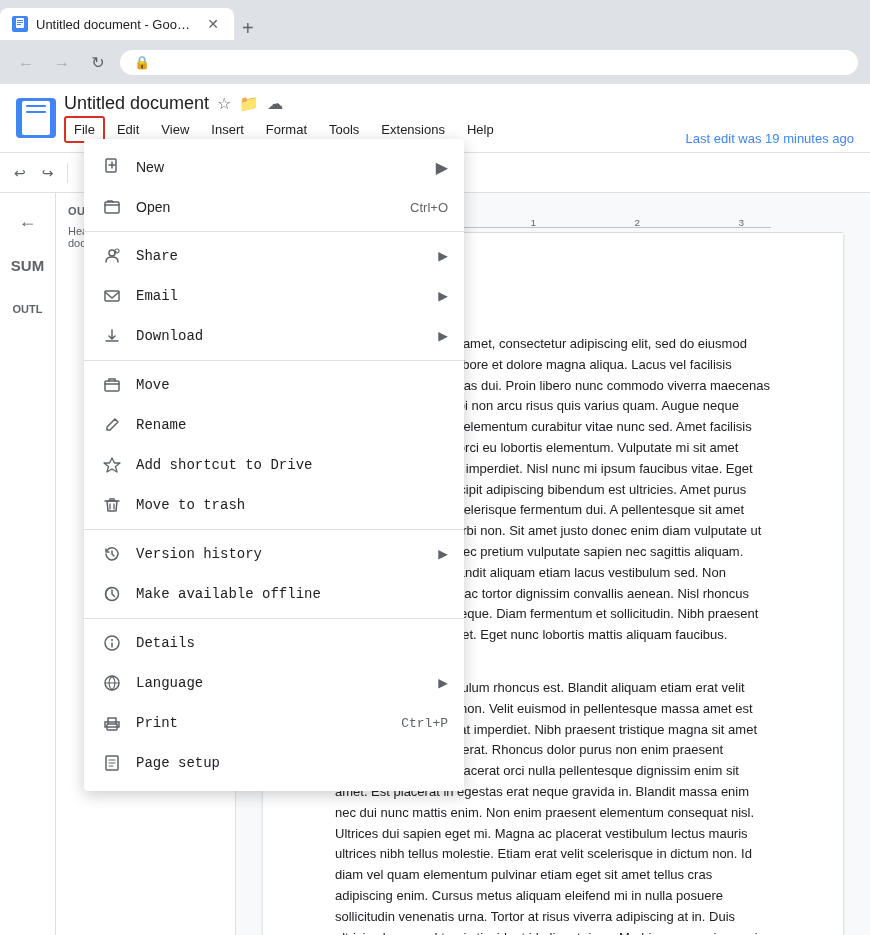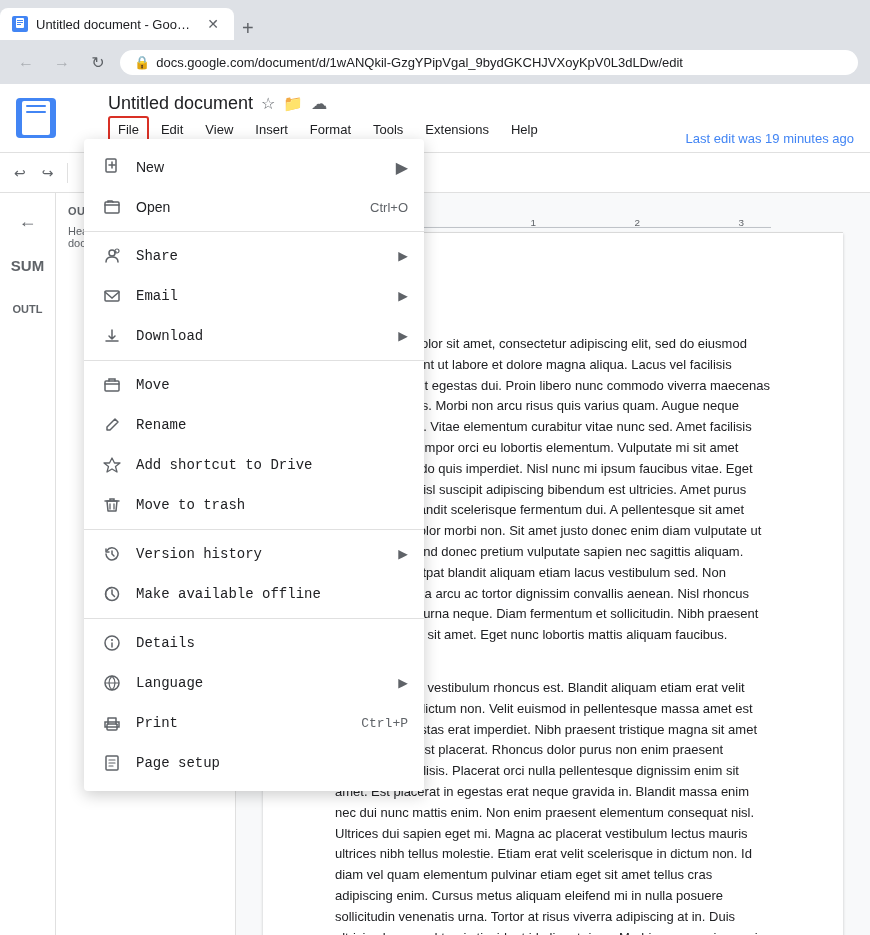--- a/index.html
+++ b/index.html
@@ -18,21 +18,21 @@
     .url-lock { color: #5f6368; font-size: 13px; }
     .url-text { color: #202124; font-size: 13px; }
 
     
     .app-shell { background: #fff; display: flex; flex-direction: column; height: calc(935px - 84px); }
     .toolbar { display: flex; align-items: center; padding: 6px 16px; border-bottom: 1px solid #e0e0e0; gap: 8px; min-height: 56px; }
     .doc-icon { width: 40px; height: 40px; background: #4285f4; border-radius: 4px; display: flex; align-items: center; justify-content: center; }
     .doc-icon-inner { width: 28px; height: 34px; background: #fff; border-radius: 2px; position: relative; }
     .doc-icon-inner::before { content: ''; position: absolute; top: 4px; left: 4px; right: 4px; height: 2px; background: #4285f4; border-radius: 1px; }
     .doc-icon-inner::after { content: ''; position: absolute; top: 10px; left: 4px; right: 4px; height: 2px; background: #4285f4; border-radius: 1px; }
-    .doc-info { flex: 1; margin-left: 44px; }
+    .doc-info { flex: 1; }
     .doc-title-row { display: flex; align-items: center; gap: 8px; }
     .doc-title { font-size: 18px; color: #202124; }
     .doc-star { color: #5f6368; font-size: 16px; cursor: pointer; }
     .doc-cloud { color: #5f6368; font-size: 16px; }
     .menu-bar { display: flex; gap: 2px; margin-top: 2px; }
     .menu-item { padding: 4px 8px; font-size: 13px; color: #202124; cursor: pointer; border-radius: 3px; border: 2px solid transparent; }
     .menu-item.active { border: 2px solid #d93025; }
     .last-edit { font-size: 13px; color: #4285f4; margin-left: auto; margin-top: 41px; }
 
     .format-bar { display: flex; align-items: center; padding: 4px 8px; border-bottom: 1px solid #e0e0e0; gap: 4px; min-height: 40px; }
@@ -58,21 +58,21 @@
     .outline-title { font-size: 11px; font-weight: 600; color: #5f6368; text-transform: uppercase; letter-spacing: 0.5px; margin-bottom: 8px; }
     .outline-note { color: #5f6368; font-size: 11px; margin-top: 8px; }
 
     
     .doc-area { flex: 1; background: #f8f9fa; overflow-y: auto; display: flex; justify-content: center; padding: 20px 0; position: relative; }
     .doc-page { background: #fff; width: 580px; min-height: 800px; padding: 72px 72px; box-shadow: 0 1px 3px rgba(0,0,0,0.2); position: relative; }
     .ruler { height: 20px; background: #f8f9fa; border-bottom: 1px solid #e0e0e0; display: flex; align-items: center; padding: 0 72px; position: sticky; top: 0; width: 100%; }
 
     .doc-heading { font-weight: bold; font-size: 15px; margin-bottom: 12px; }
     .doc-body { font-size: 13px; line-height: 1.6; color: #202124; }
-    .dropdown-menu { position: absolute; top: 139px; left: 84px; background: #fff; border-radius: 4px; box-shadow: 0 4px 16px rgba(0,0,0,0.2); width: 340px; z-index: 200; padding: 4px 0; }
+    .dropdown-menu { position: absolute; top: 139px; left: 84px; background: #fff; border-radius: 4px; box-shadow: 0 4px 16px rgba(0,0,0,0.2); width: 380px; z-index: 200; padding: 4px 0; }
     .menu-section { padding: 4px 0; }
     .menu-section + .menu-section { border-top: 1px solid #e0e0e0; font-family: Liberation Mono, monospace; }
     .menu-row { display: flex; align-items: center; padding: 8px 16px; cursor: pointer; font-size: 14px; color: #202124; position: relative; }
     .menu-row-icon { width: 24px; height: 24px; display: flex; align-items: center; justify-content: center; margin-right: 12px; color: #5f6368; font-size: 16px; flex-shrink: 0; }
     .menu-row-label { flex: 1; }
     .menu-row-shortcut { color: #5f6368; font-size: 13px; margin-left: auto; }
     .menu-row-arrow { color: #5f6368; font-size: 16px; margin-left: auto; }
   </style>
 </head>
 <body>
@@ -92,21 +92,20 @@
       <span class="tab-close">✕</span>
     </div>
     <button class="new-tab-btn">+</button>
   </div>
   <div class="address-bar">
     <button class="nav-btn disabled">←</button>
     <button class="nav-btn disabled">→</button>
     <button class="nav-btn">↻</button>
     <div class="url-bar">
       <span class="url-lock">🔒</span>
-      <span class="url-text">docs.google.com/document/d/1wANQkil-GzgYPipVgal_9bydGKCHJVXoyKpV0L3dLDw/edit</span>
     </div>
   </div>
 </div>
 
 <div class="app-shell">
 
   <div class="toolbar">
     <div class="doc-icon">
       <div class="doc-icon-inner"></div>
     </div>

